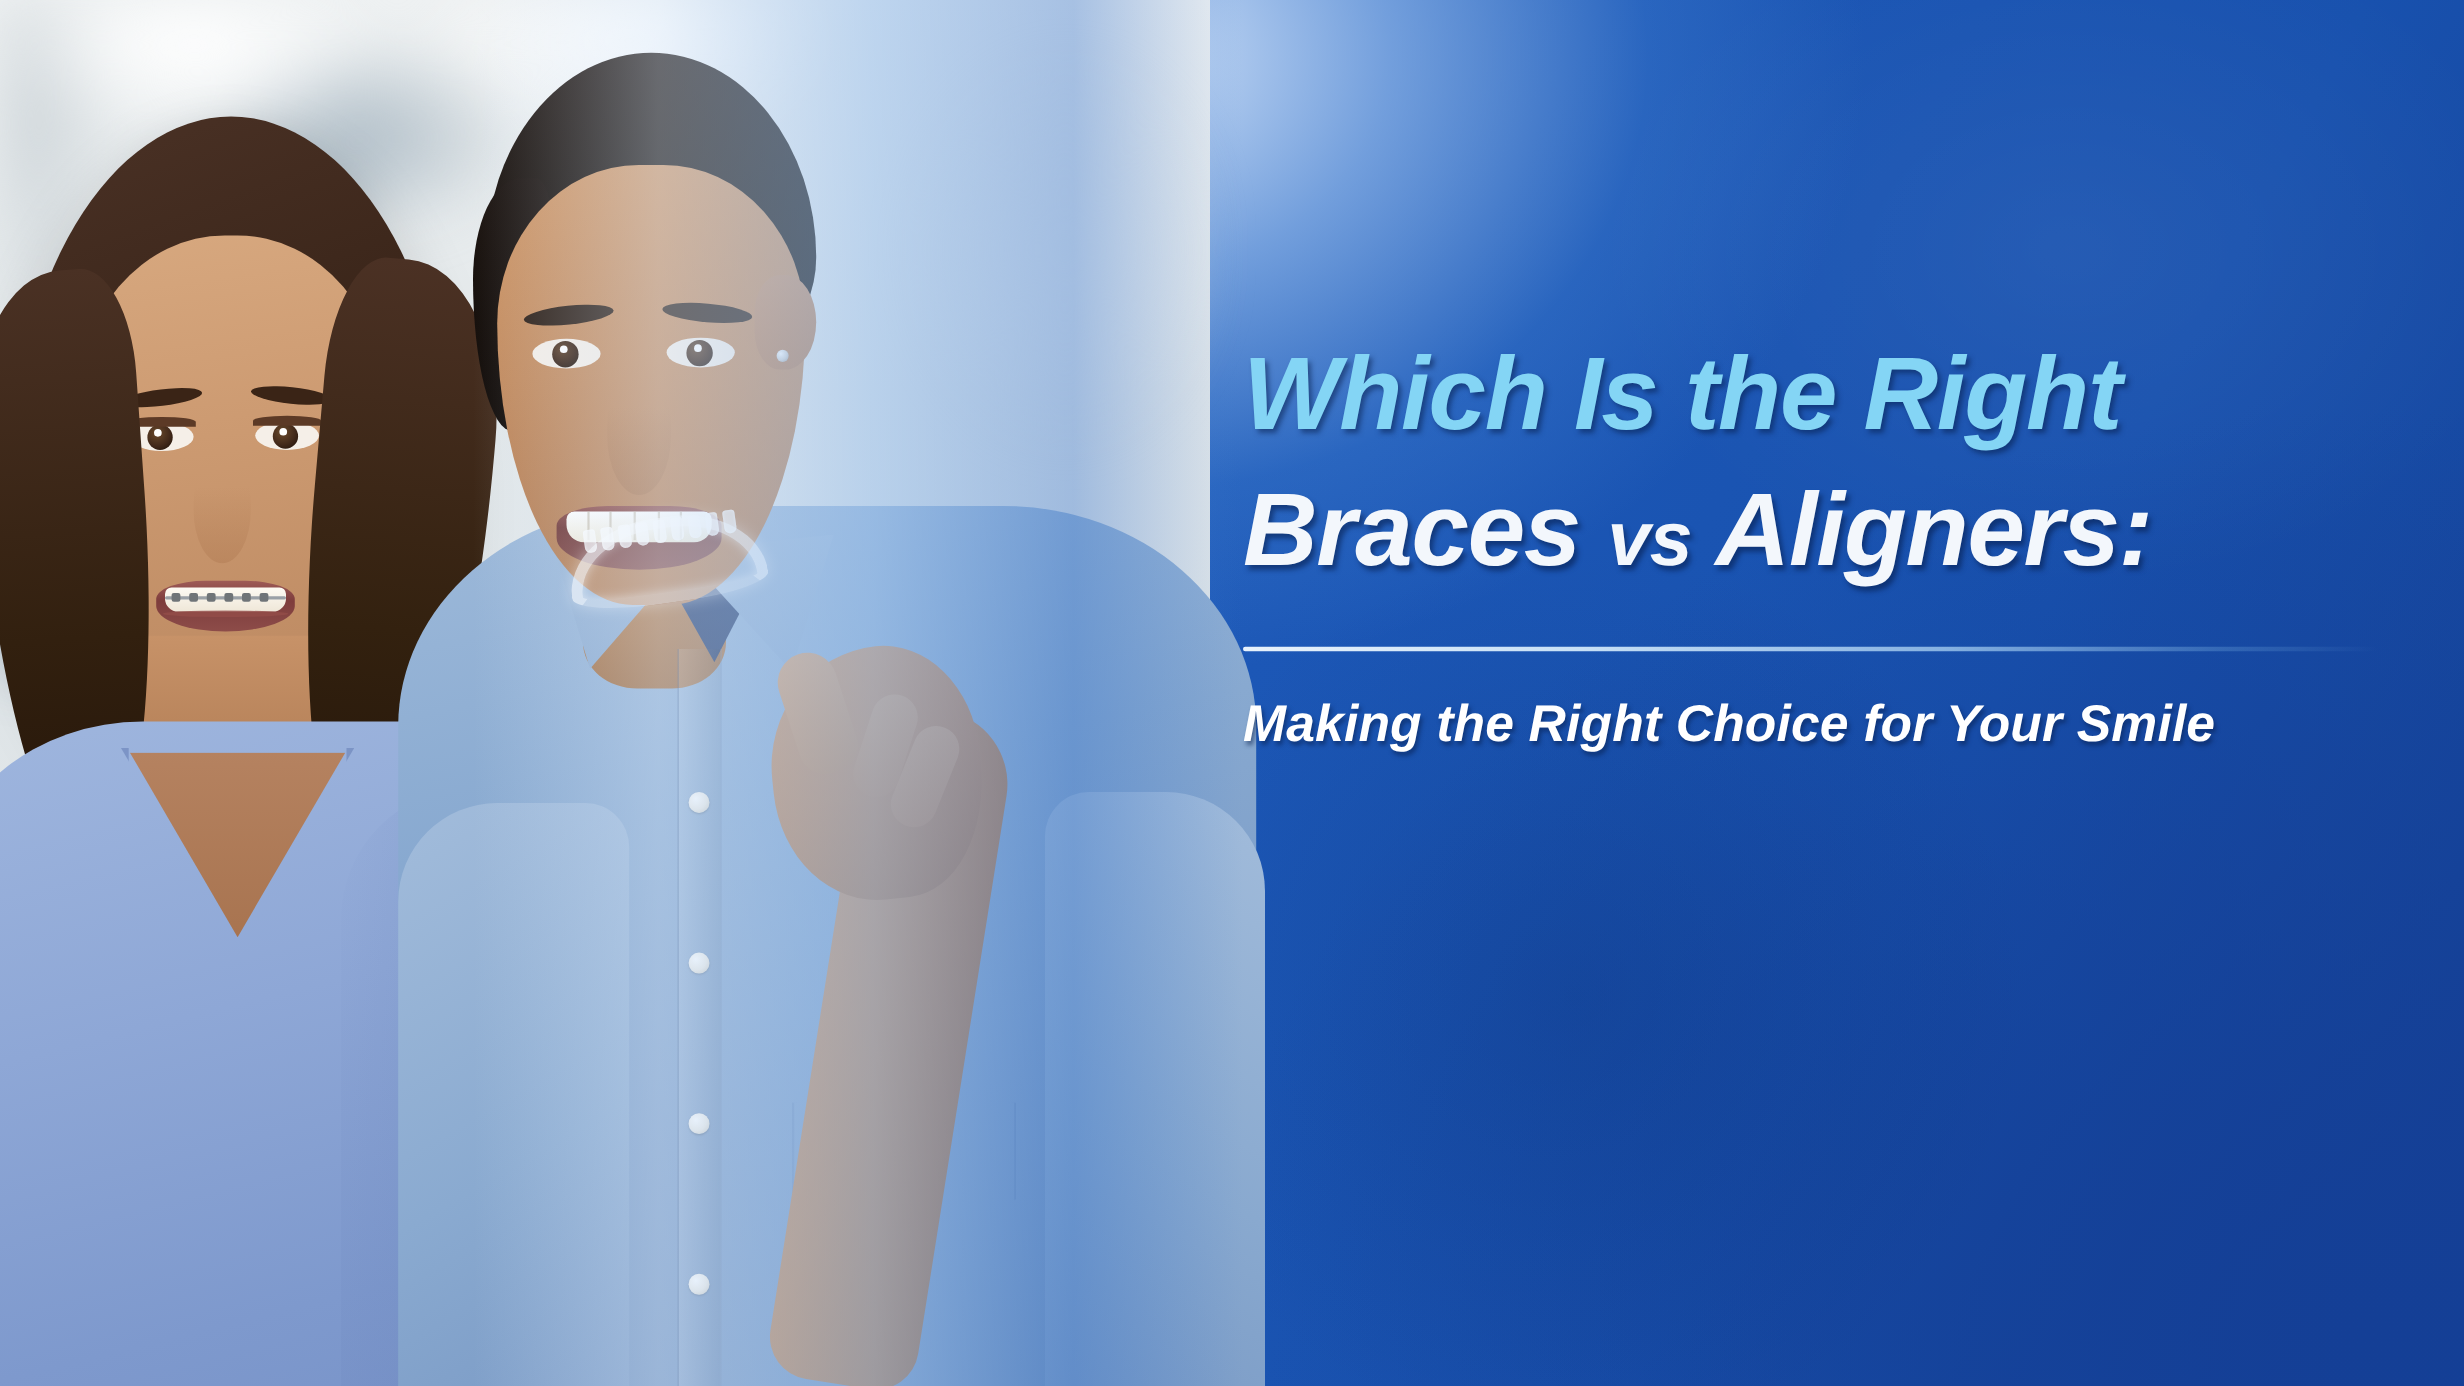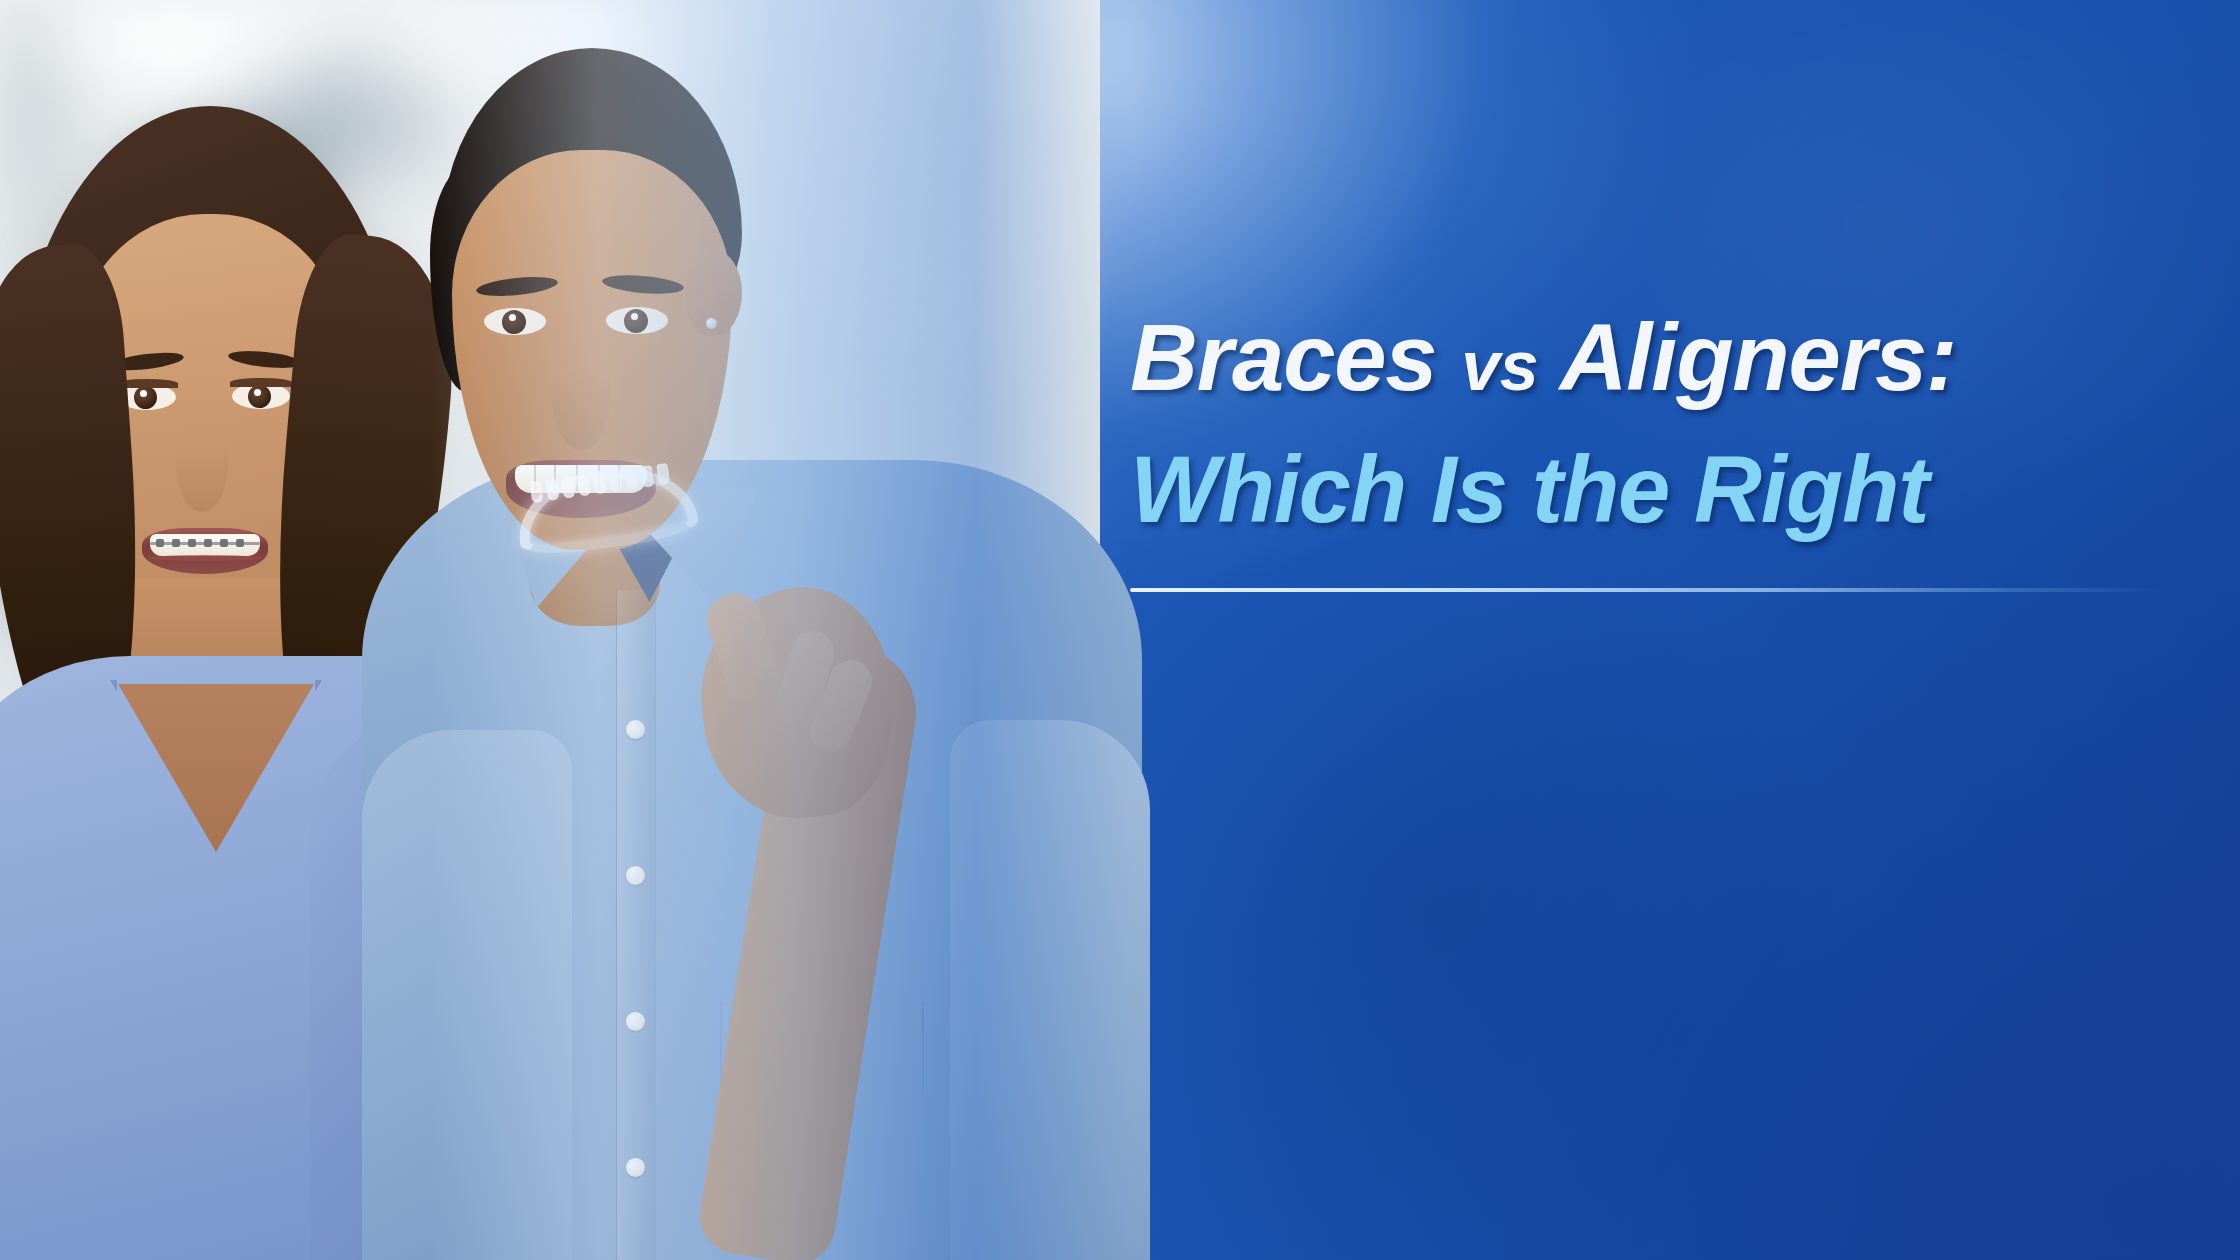--- a/index.html
+++ b/index.html
@@ -474,18 +474,19 @@
         <div class="tooth" style="left:114px"></div>
         <div class="tooth" style="left:130px"></div>
         <div class="tooth" style="left:146px"></div>
       </div>
     </div>
 
     <div class="photo-fade"></div>
   </div>
 
   <div class="text-block">
+    <h1 class="headline line-2">Which Is the Right</h1>
     <h1 class="headline line-1"><span>Braces</span> <span class="vs">vs</span> <span>Aligners:</span></h1>
-    <h1 class="headline line-2">Which Is the Right</h1>
     <div class="divider"></div>
+    <p class="subtitle">Making the Right Choice for Your Smile</p>
   </div>
 
 </div>
 
 </body></html>

